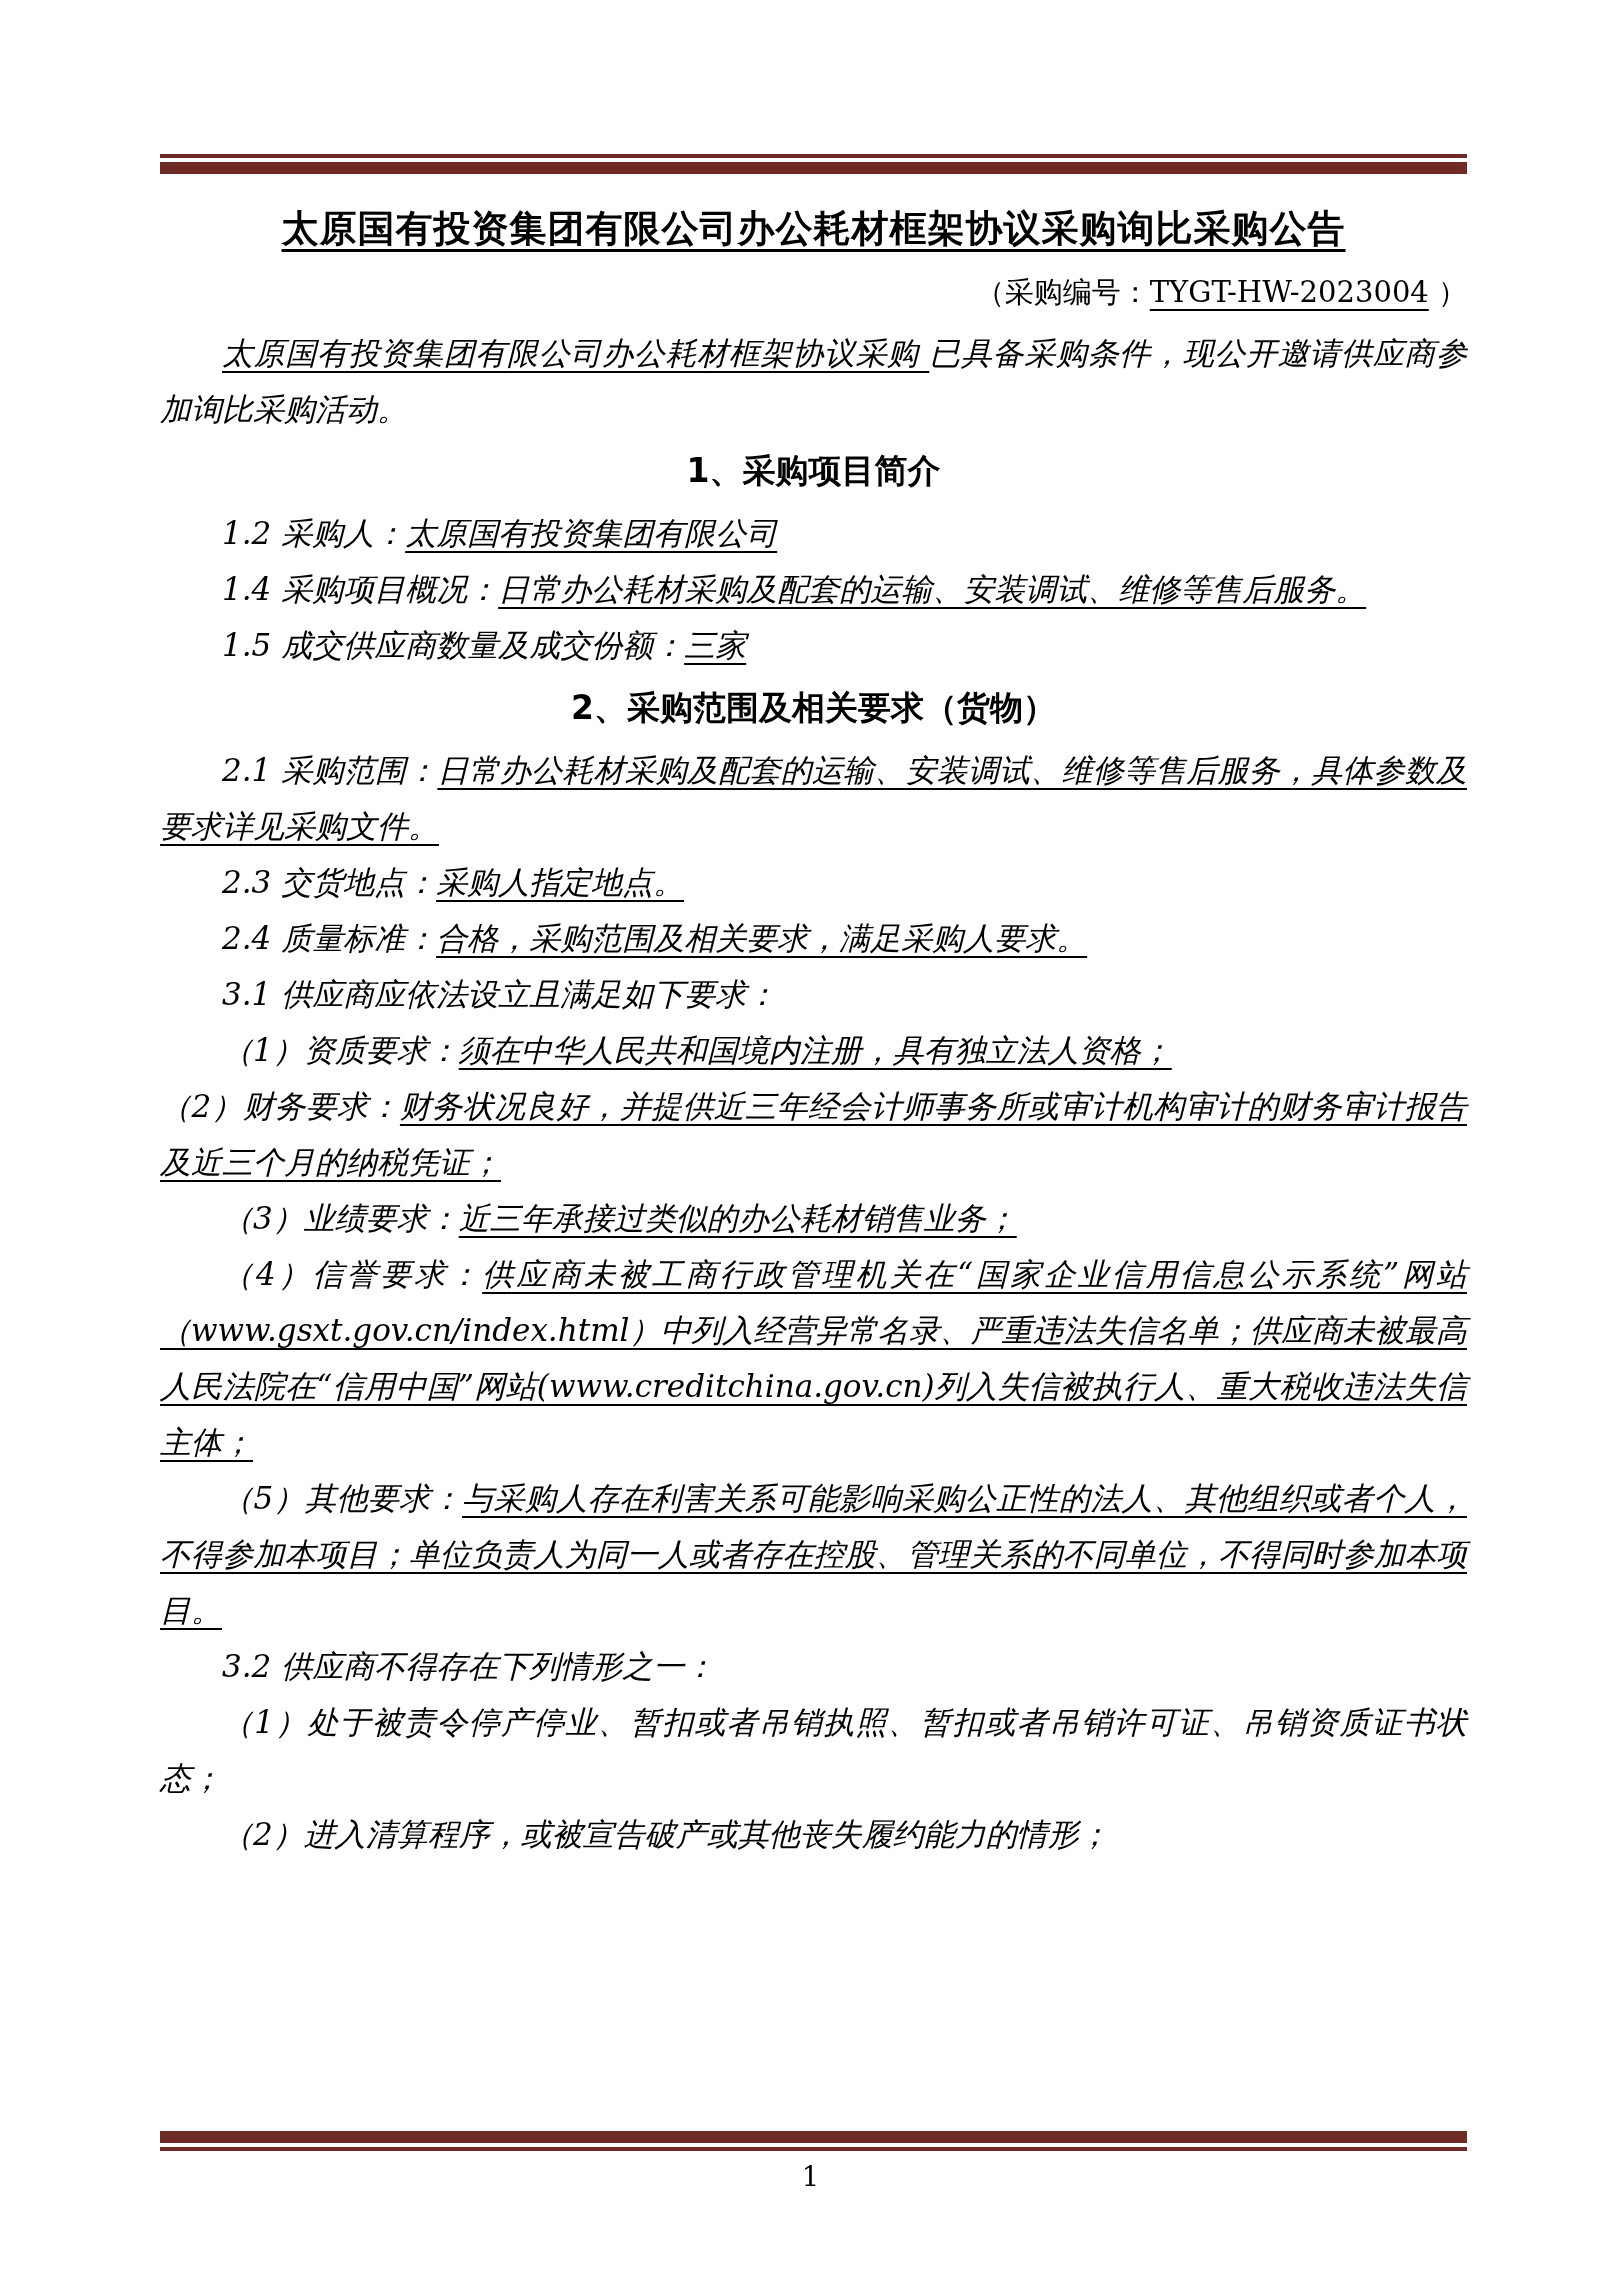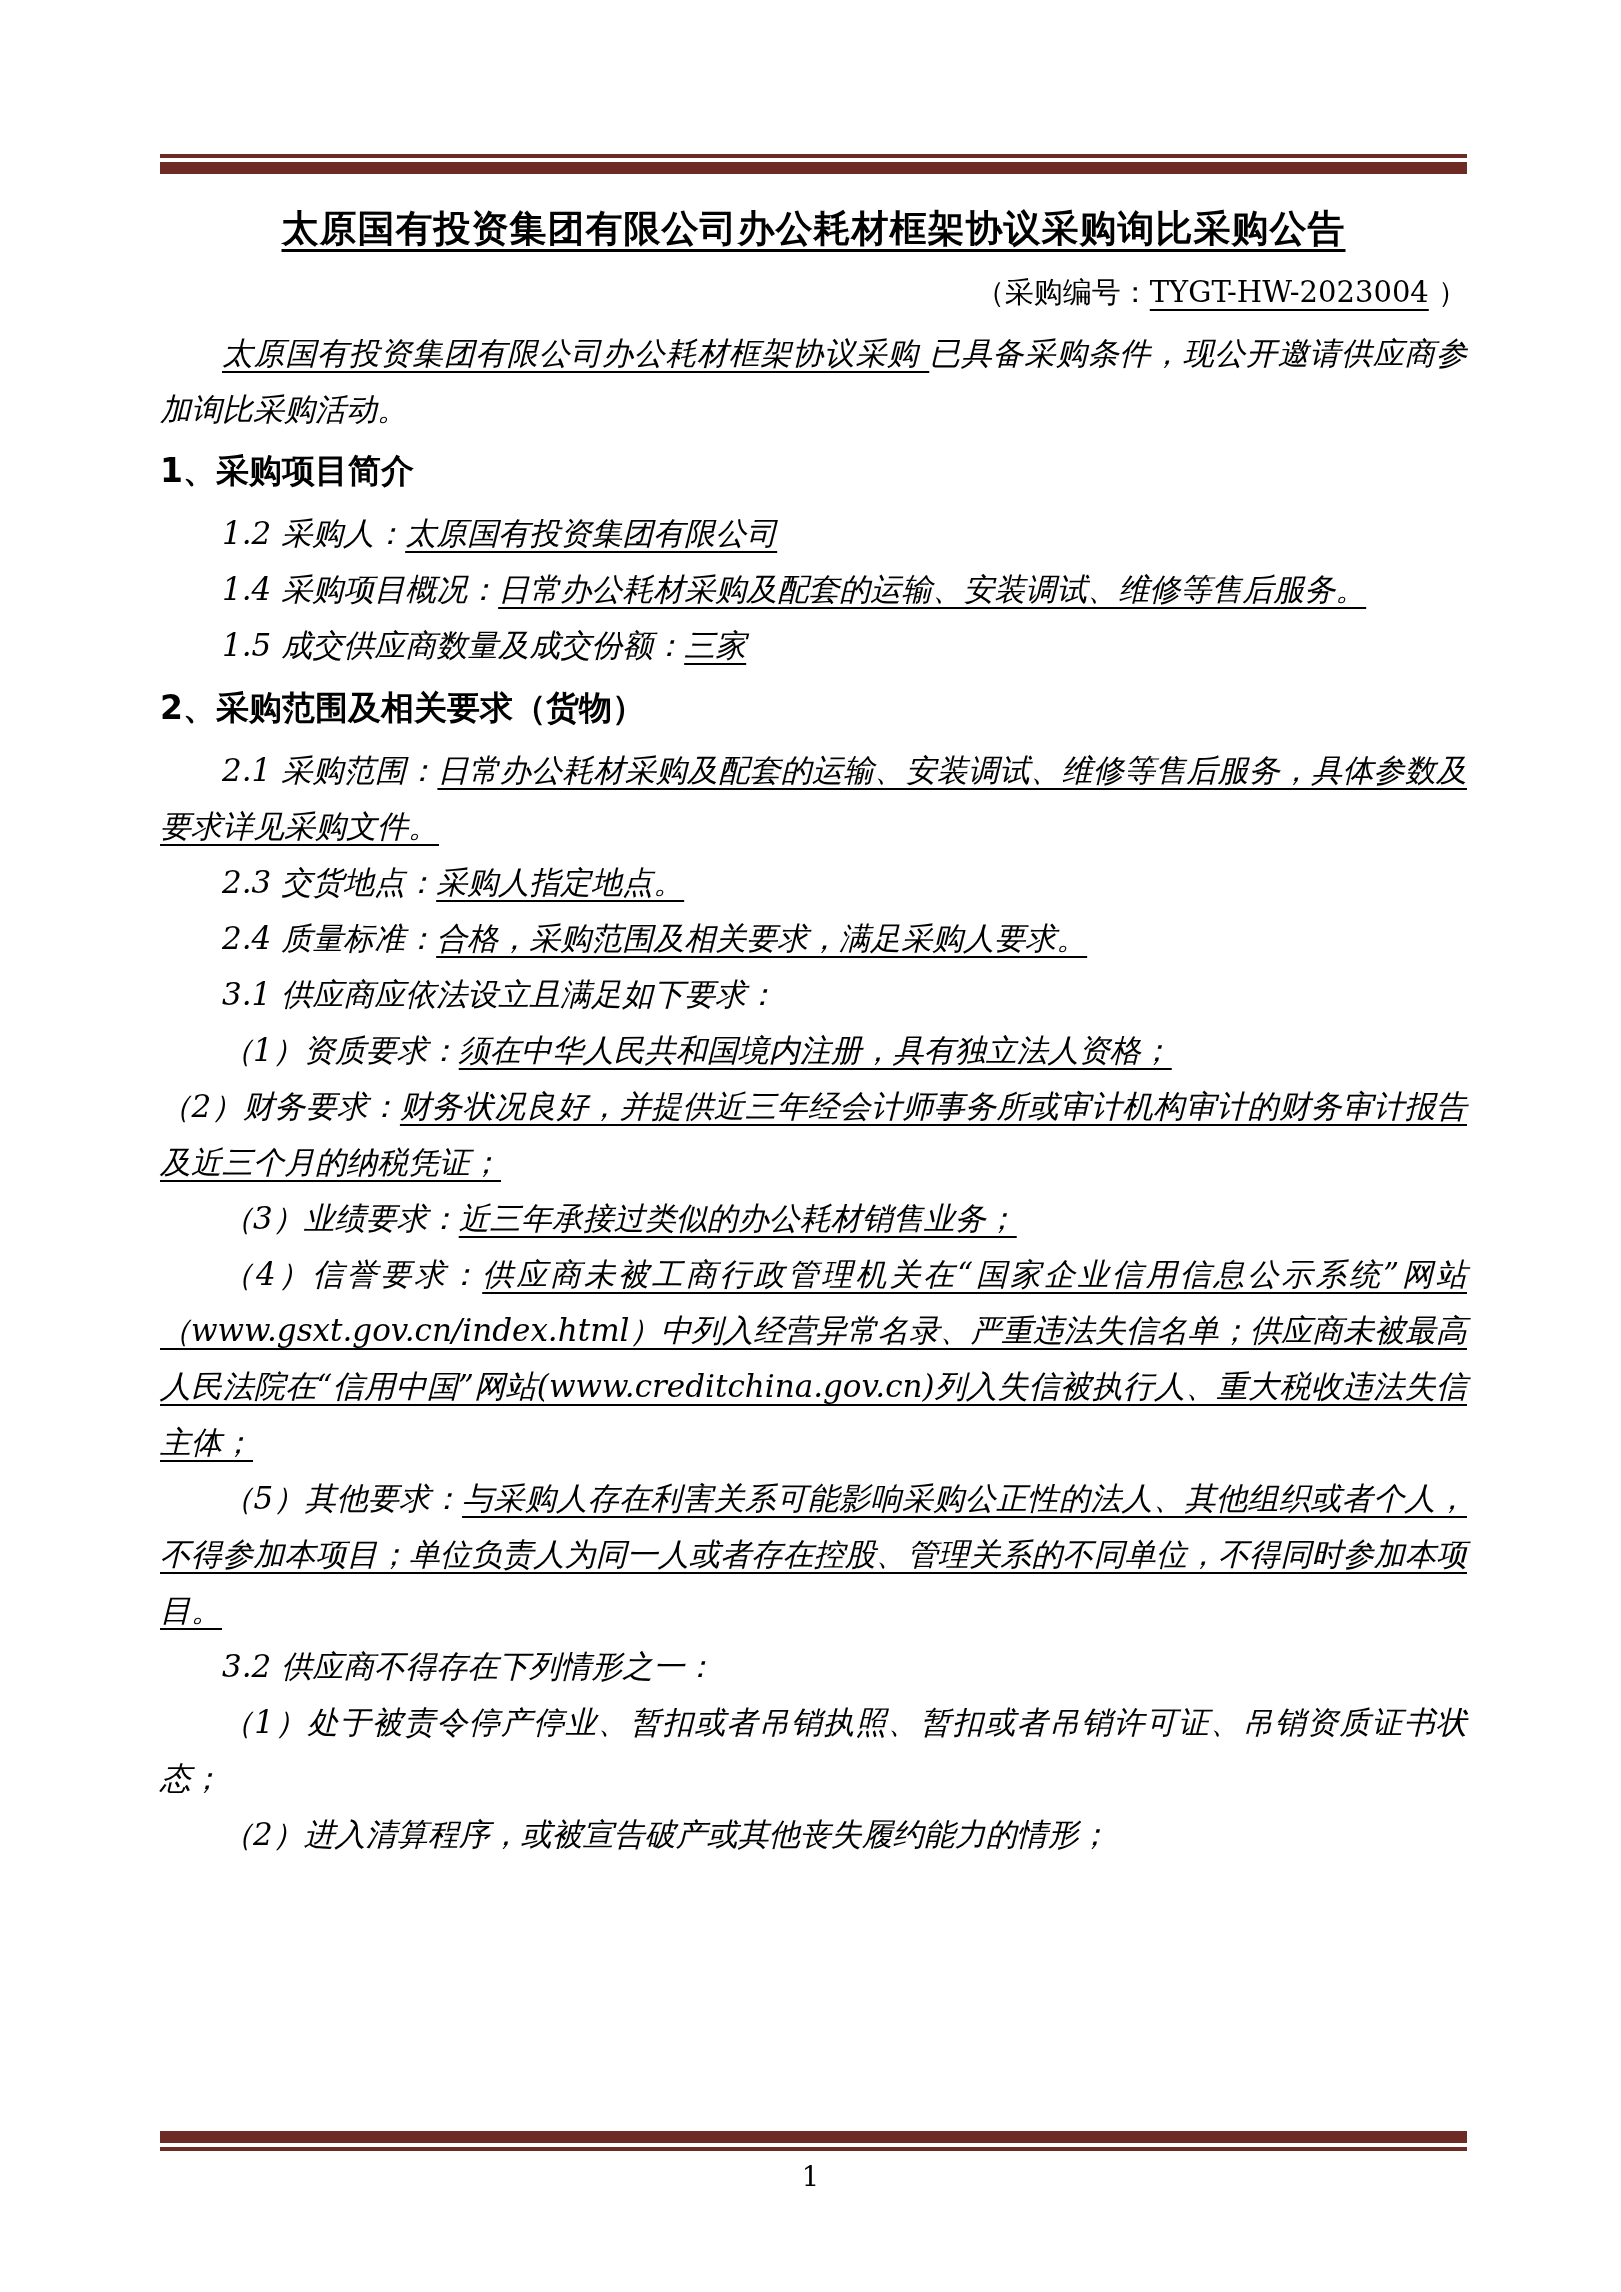--- a/index.html
+++ b/index.html
@@ -54,21 +54,21 @@
     font-style:italic;
   }
   .para.noindent{text-indent:0;}
   .heading{
     font-family:"DejaVu Sans","Liberation Sans",sans-serif;
     font-weight:bold;
     font-size:33px;
     line-height:57px;
     text-indent:0;
     margin:5.9px 0 5.9px 0;
-    text-align:left;
+    text-align:center;
   }
   u{
     text-decoration:underline;
     text-underline-offset:6.9px;
     text-decoration-thickness:2px;
   }
   .page-number{
     position:absolute;
     top:2160px;
     left:0;

